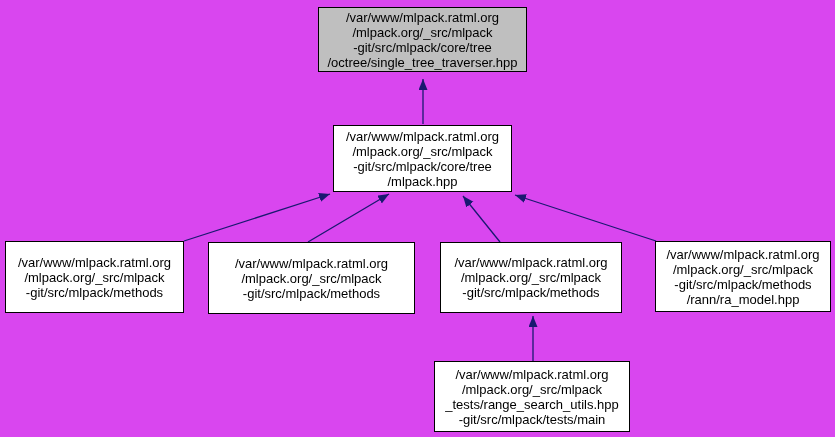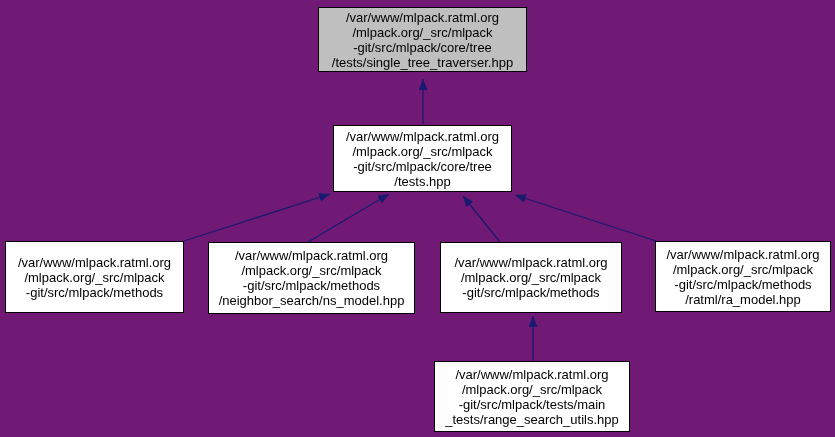--- a/index.html
+++ b/index.html
@@ -1,19 +1,19 @@
 <!DOCTYPE html>
 <html><head>
 <meta charset="utf-8">
 <style>
   html,body{margin:0;padding:0;background:#ffffff;}
   .canvas{
     position:relative;
     width:835px;height:437px;
-    background:#701a75;
+    background:#d946ef;
     font-family:"Liberation Sans", sans-serif;
     overflow:hidden;
   }
   .node{
     position:absolute;
     box-sizing:border-box;
     border:1px solid #000000;
     background:#ffffff;
     color:#000000;
     display:flex;
@@ -50,56 +50,55 @@
     <line class="edge" x1="308" y1="242" x2="389" y2="194" stroke-width="1.3" marker-end="url(#ah)" stroke="#191970"></line>
     <line class="edge" x1="500" y1="242" x2="463" y2="196" stroke-width="1.3" marker-end="url(#ah)" stroke="#191970"></line>
     <line class="edge" x1="656" y1="241" x2="515" y2="195" stroke-width="1.3" marker-end="url(#ah)" stroke="#191970"></line>
     <line class="edge" x1="533" y1="361" x2="533" y2="316" stroke-width="1.3" marker-end="url(#ah)" stroke="#191970"></line>
   </svg>
 
   <div class="node hl" style="left: 318px; top: 7px; width: 209px; height: 65px; border-color: rgb(0, 0, 0); background: rgb(191, 191, 191);">
     <div class="ln">/var/www/mlpack.ratml.org</div>
     <div class="ln">/mlpack.org/_src/mlpack</div>
     <div class="ln">-git/src/mlpack/core/tree</div>
-    <div class="ln">/tests/single_tree_traverser.hpp</div>
+    <div class="ln">/octree/single_tree_traverser.hpp</div>
   </div>
 
   <div class="node" style="left: 333px; top: 125px; width: 179px; height: 67px; border-color: rgb(0, 0, 0); background: rgb(255, 255, 255);">
     <div class="ln">/var/www/mlpack.ratml.org</div>
     <div class="ln">/mlpack.org/_src/mlpack</div>
     <div class="ln">-git/src/mlpack/core/tree</div>
-    <div class="ln">/tests.hpp</div>
+    <div class="ln">/mlpack.hpp</div>
   </div>
 
   <div class="node" style="left: 5px; top: 241px; width: 179px; height: 72px; border-color: rgb(0, 0, 0); background: rgb(255, 255, 255);">
     <div class="ln">/var/www/mlpack.ratml.org</div>
     <div class="ln">/mlpack.org/_src/mlpack</div>
     <div class="ln">-git/src/mlpack/methods</div>
   </div>
 
   <div class="node" style="left: 208px; top: 242px; width: 207px; height: 72px; border-color: rgb(0, 0, 0); background: rgb(255, 255, 255);">
     <div class="ln">/var/www/mlpack.ratml.org</div>
     <div class="ln">/mlpack.org/_src/mlpack</div>
     <div class="ln">-git/src/mlpack/methods</div>
-    <div class="ln">/neighbor_search/ns_model.hpp</div>
   </div>
 
   <div class="node" style="left: 440px; top: 242px; width: 182px; height: 71px; border-color: rgb(0, 0, 0); background: rgb(255, 255, 255);">
     <div class="ln">/var/www/mlpack.ratml.org</div>
     <div class="ln">/mlpack.org/_src/mlpack</div>
     <div class="ln">-git/src/mlpack/methods</div>
   </div>
 
   <div class="node" style="left: 655px; top: 241px; width: 176px; height: 71px; border-color: rgb(0, 0, 0); background: rgb(255, 255, 255);">
     <div class="ln">/var/www/mlpack.ratml.org</div>
     <div class="ln">/mlpack.org/_src/mlpack</div>
     <div class="ln">-git/src/mlpack/methods</div>
-    <div class="ln">/ratml/ra_model.hpp</div>
+    <div class="ln">/rann/ra_model.hpp</div>
   </div>
 
   <div class="node" style="left: 434px; top: 361px; width: 196px; height: 71px; border-color: rgb(0, 0, 0); background: rgb(255, 255, 255);">
     <div class="ln">/var/www/mlpack.ratml.org</div>
     <div class="ln">/mlpack.org/_src/mlpack</div>
+    <div class="ln">_tests/range_search_utils.hpp</div>
     <div class="ln">-git/src/mlpack/tests/main</div>
-    <div class="ln">_tests/range_search_utils.hpp</div>
   </div>
 
 </div>
 
 </body></html>

